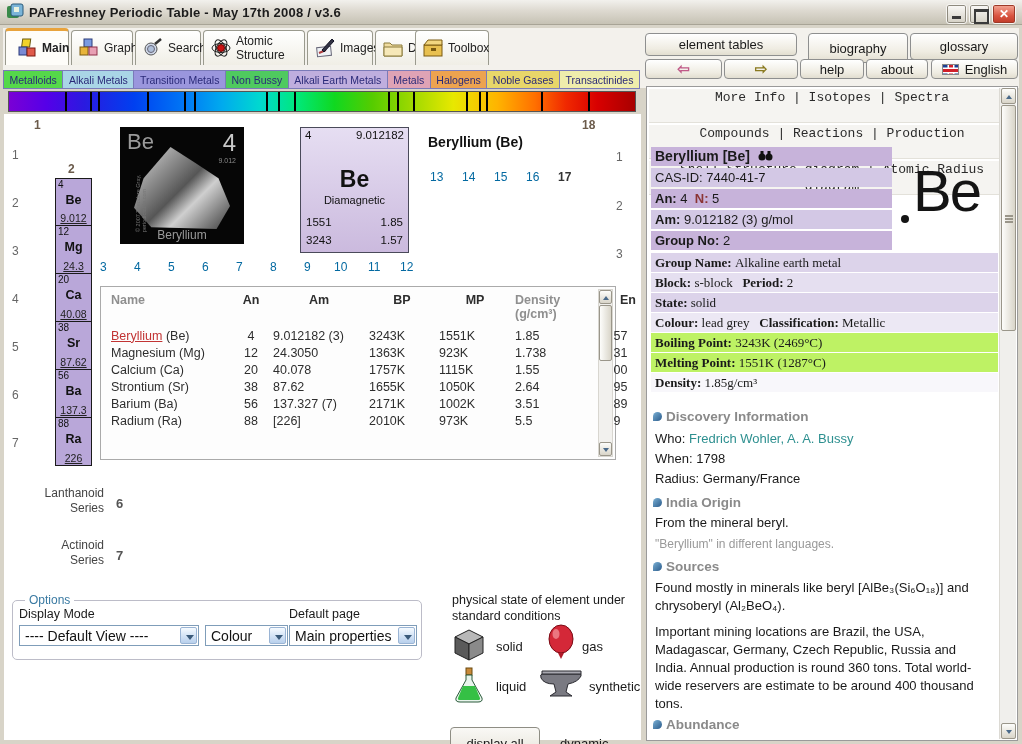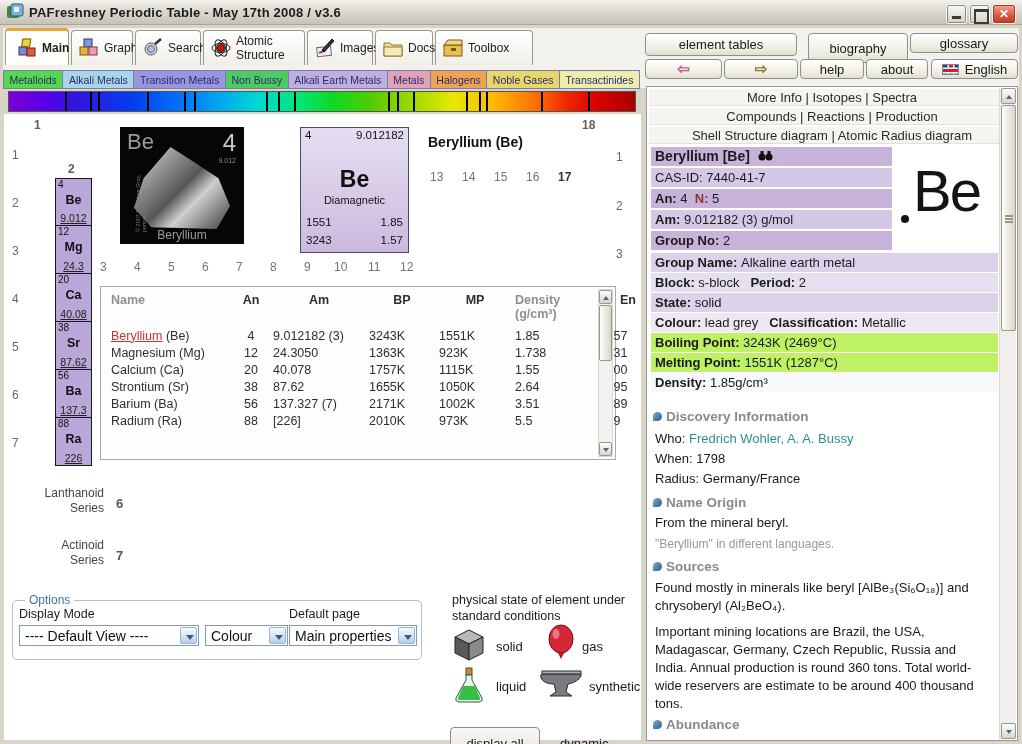--- a/index.html
+++ b/index.html
@@ -67,21 +67,21 @@
   .sline { position:absolute; top:0; width:2px; height:100%; background:#000; }
 
   
   .left-panel { position:absolute; left:4px; top:114px; width:637px; height:626px; background:#fff; }
   .right-panel { position:absolute; left:646px; top:86px; width:372px; height:655px; background:#fff;
     border:1px solid #9a9a9a; overflow:hidden; font-size:13.5px; }
 
   
   .grp-num { position:absolute; font-size:12px; color:#6b5b4b; font-weight:bold; }
   .period-num { position:absolute; font-size:12px; color:#666; }
-  .axis-num { position:absolute; font-size:12px; color:#737373; }
+  .axis-num { position:absolute; font-size:12px; color:#0369a1; }
   .pt-col { position:absolute; left:51px; top:64px; width:37px; }
   .pt-cell { width:37px; height:48px; background:#b9a7d9; border:1px solid #1a1a1a; border-top:none; position:relative; }
   .pt-cell:first-child { border-top:1px solid #1a1a1a; }
   .pt-cell .num { position:absolute; left:2px; top:0px; font-size:10px; color:#111; }
   .pt-cell .sym { position:absolute; left:0; right:0; top:14px; text-align:center; font-size:12.5px; font-weight:bold; color:#111; }
   .pt-cell .mass { position:absolute; left:0; right:0; bottom:1px; text-align:center; font-size:10.5px; color:#222; text-decoration:underline; }
 
   .photo { position:absolute; left:116px; top:13px; width:124px; height:117px; background:#060606; color:#bbb; overflow:hidden; }
   .photo .p-sym { position:absolute; left:7px; top:2px; font-size:22px; color:#9a9a9a; }
   .photo .p-num { position:absolute; right:8px; top:2px; font-size:24px; color:#c8c8c8; }
@@ -135,24 +135,24 @@
     border-left:4px solid transparent; border-right:4px solid transparent; border-top:5px solid #3a5a7a; }
 
   
   .phys-title { position:absolute; left:448px; top:478px; font-size:12.5px; color:#1a1a1a; line-height:16px; }
   .phys-label { position:absolute; font-size:13px; color:#1a1a1a; }
   .btn-displayall { position:absolute; left:446px; top:613px; width:90px; height:32px;
     background:linear-gradient(180deg,#f9f8f5,#e6e3d8); border:1px solid #8e8d84; border-radius:4px;
     font-size:13px; color:#1a1a1a; display:flex; align-items:center; justify-content:center; }
 
   
-  .nav-row { position:relative; margin:2px 2px 0 2px; height:17px; background:#f5f4f1; border-bottom:1px solid #e3e1da;
-    text-align:center; font-size:13px; color:#2a2a2a; line-height:17px; }
+  .nav-row { position:relative; margin:2px 2px 0 2px; height:34px; background:#f5f4f1; border-bottom:1px solid #e3e1da;
+    text-align:center; font-size:13px; color:#2a2a2a; line-height:17px;font-family:Liberation Mono, monospace; }
   .prow { position:absolute; left:4px; width:241px; height:19px; font-size:13px; line-height:19px; padding-left:4px; color:#1a1a1a; white-space:nowrap; }
-  .frow { position:absolute; left:4px; width:347px; height:19px; font-size:13px; line-height:19px; padding-left:4px; color:#1a1a1a; white-space:nowrap; }
+  .frow { position:absolute; left:4px; width:347px; height:19px; font-size:13px; line-height:19px; padding-left:4px; color:#1a1a1a; white-space:nowrap;font-family:Liberation Serif, serif; }
   .bg1 { background:#c7b3da; } .bg2 { background:#d3c8e5; }
   .bgA { background:#dcd3ea; } .bgB { background:#e5dff0; } .bgC { background:#ece8f4; }
   .bgD { background:#bef264; } .bgE { background:#f8f7fb; }
   .b { font-weight:bold; }
   .maroon { color:#8b3535; }
   .lewis { position:absolute; left:252px; top:62px; width:110px; height:100px; }
   .lewis .lw-sym { position:absolute; left:14px; top:8px; font-size:58px; color:#141414; letter-spacing:-2px; }
   .lewis .dotA { position:absolute; left:2px; top:66px; width:8px; height:8px; border-radius:50%; background:#141414; }
   .lewis .dotB { position:absolute; right:2px; top:2px; width:8px; height:8px; border-radius:50%; background:#141414; }
   .sec-head { position:absolute; left:6px; font-size:13.5px; font-weight:bold; color:#8a8a8a; }
@@ -227,36 +227,36 @@
     </svg>
     <span>Images</span>
   </div>
   <div class="tab" style="left:372px; width:58px;">
     <svg width="22" height="22" viewBox="0 0 22 22">
       <path d="M2 6 L8 6 L10 8 L20 8 L20 19 L2 19 Z" fill="#f0dca0" stroke="#8a7a3a"></path>
       <path d="M2 10 L20 10 L20 19 L2 19 Z" fill="#f6e8b8" stroke="#8a7a3a"></path>
     </svg>
     <span>Docs</span>
   </div>
-  <div class="tab" style="left:432px; width:98px;">
+  <div class="tab" style="left:412px; width:74px;">
     <svg width="22" height="22" viewBox="0 0 22 22">
       <rect x="2" y="8" width="18" height="11" fill="#e8c050" stroke="#7a5a10"></rect>
       <path d="M2 8 L6 3 L20 3 L20 8 Z" fill="#f2d680" stroke="#7a5a10"></path>
       <rect x="9" y="11" width="5" height="3" fill="#7a5a10"></rect>
     </svg>
     <span>Toolbox</span>
   </div>
 
   <div class="hbtn" style="left:642px; top:5px; width:152px; height:23px;">
     <span>element tables</span>
   </div>
   <div class="hbtn" style="left:805px; top:5px; width:100px; height:30px;">
     <span>biography</span>
   </div>
-  <div class="hbtn" style="left:907px; top:5px; width:108px; height:20px;">
+  <div class="hbtn" style="left:907px; top:5px; width:108px; height:27px;">
     <span>glossary</span>
   </div>
 
   <div class="hbtn" style="left:642px; top:31px; width:77px; height:20px;">
     <span class="arrow-glyph" style="color:#c05a88;">⇦</span>
   </div>
   <div class="hbtn" style="left:721px; top:31px; width:74px; height:20px;">
     <span class="arrow-glyph" style="color:#8a7a20;">⇨</span>
   </div>
   <div class="hbtn" style="left:797px; top:31px; width:64px; height:20px;">
@@ -621,21 +621,21 @@
   <div class="rp-line" style="top:364px;">
     <span>When:</span>
     <span>1798</span>
   </div>
   <div class="rp-line" style="top:384px;">
     <span>Radius:</span>
     <span>Germany/France</span>
   </div>
 
   <div class="sec-head" style="top:408px;">
-    <span class="sec-bullet"></span><span>Name Origin</span>
+    <span class="sec-bullet"></span><span>India Origin</span>
   </div>
   <div class="rp-line" style="top:428px;">From the mineral beryl.</div>
   <div class="rp-line gray-small" style="top:450px;">"Beryllium" in different languages.</div>
 
   <div class="sec-head" style="top:472px;">
     <span class="sec-bullet"></span><span>Sources</span>
   </div>
   <div class="rp-para" style="top:492px;">Found mostly in minerals like beryl [AlBe₃(Si₆O₁₈)] and chrysoberyl (Al₂BeO₄).</div>
   <div class="rp-para" style="top:536px;">Important mining locations are Brazil, the USA, Madagascar, Germany, Czech Republic, Russia and India. Annual production is round 360 tons. Total world-wide reservers are estimate to be around 400 thousand tons.</div>
 

